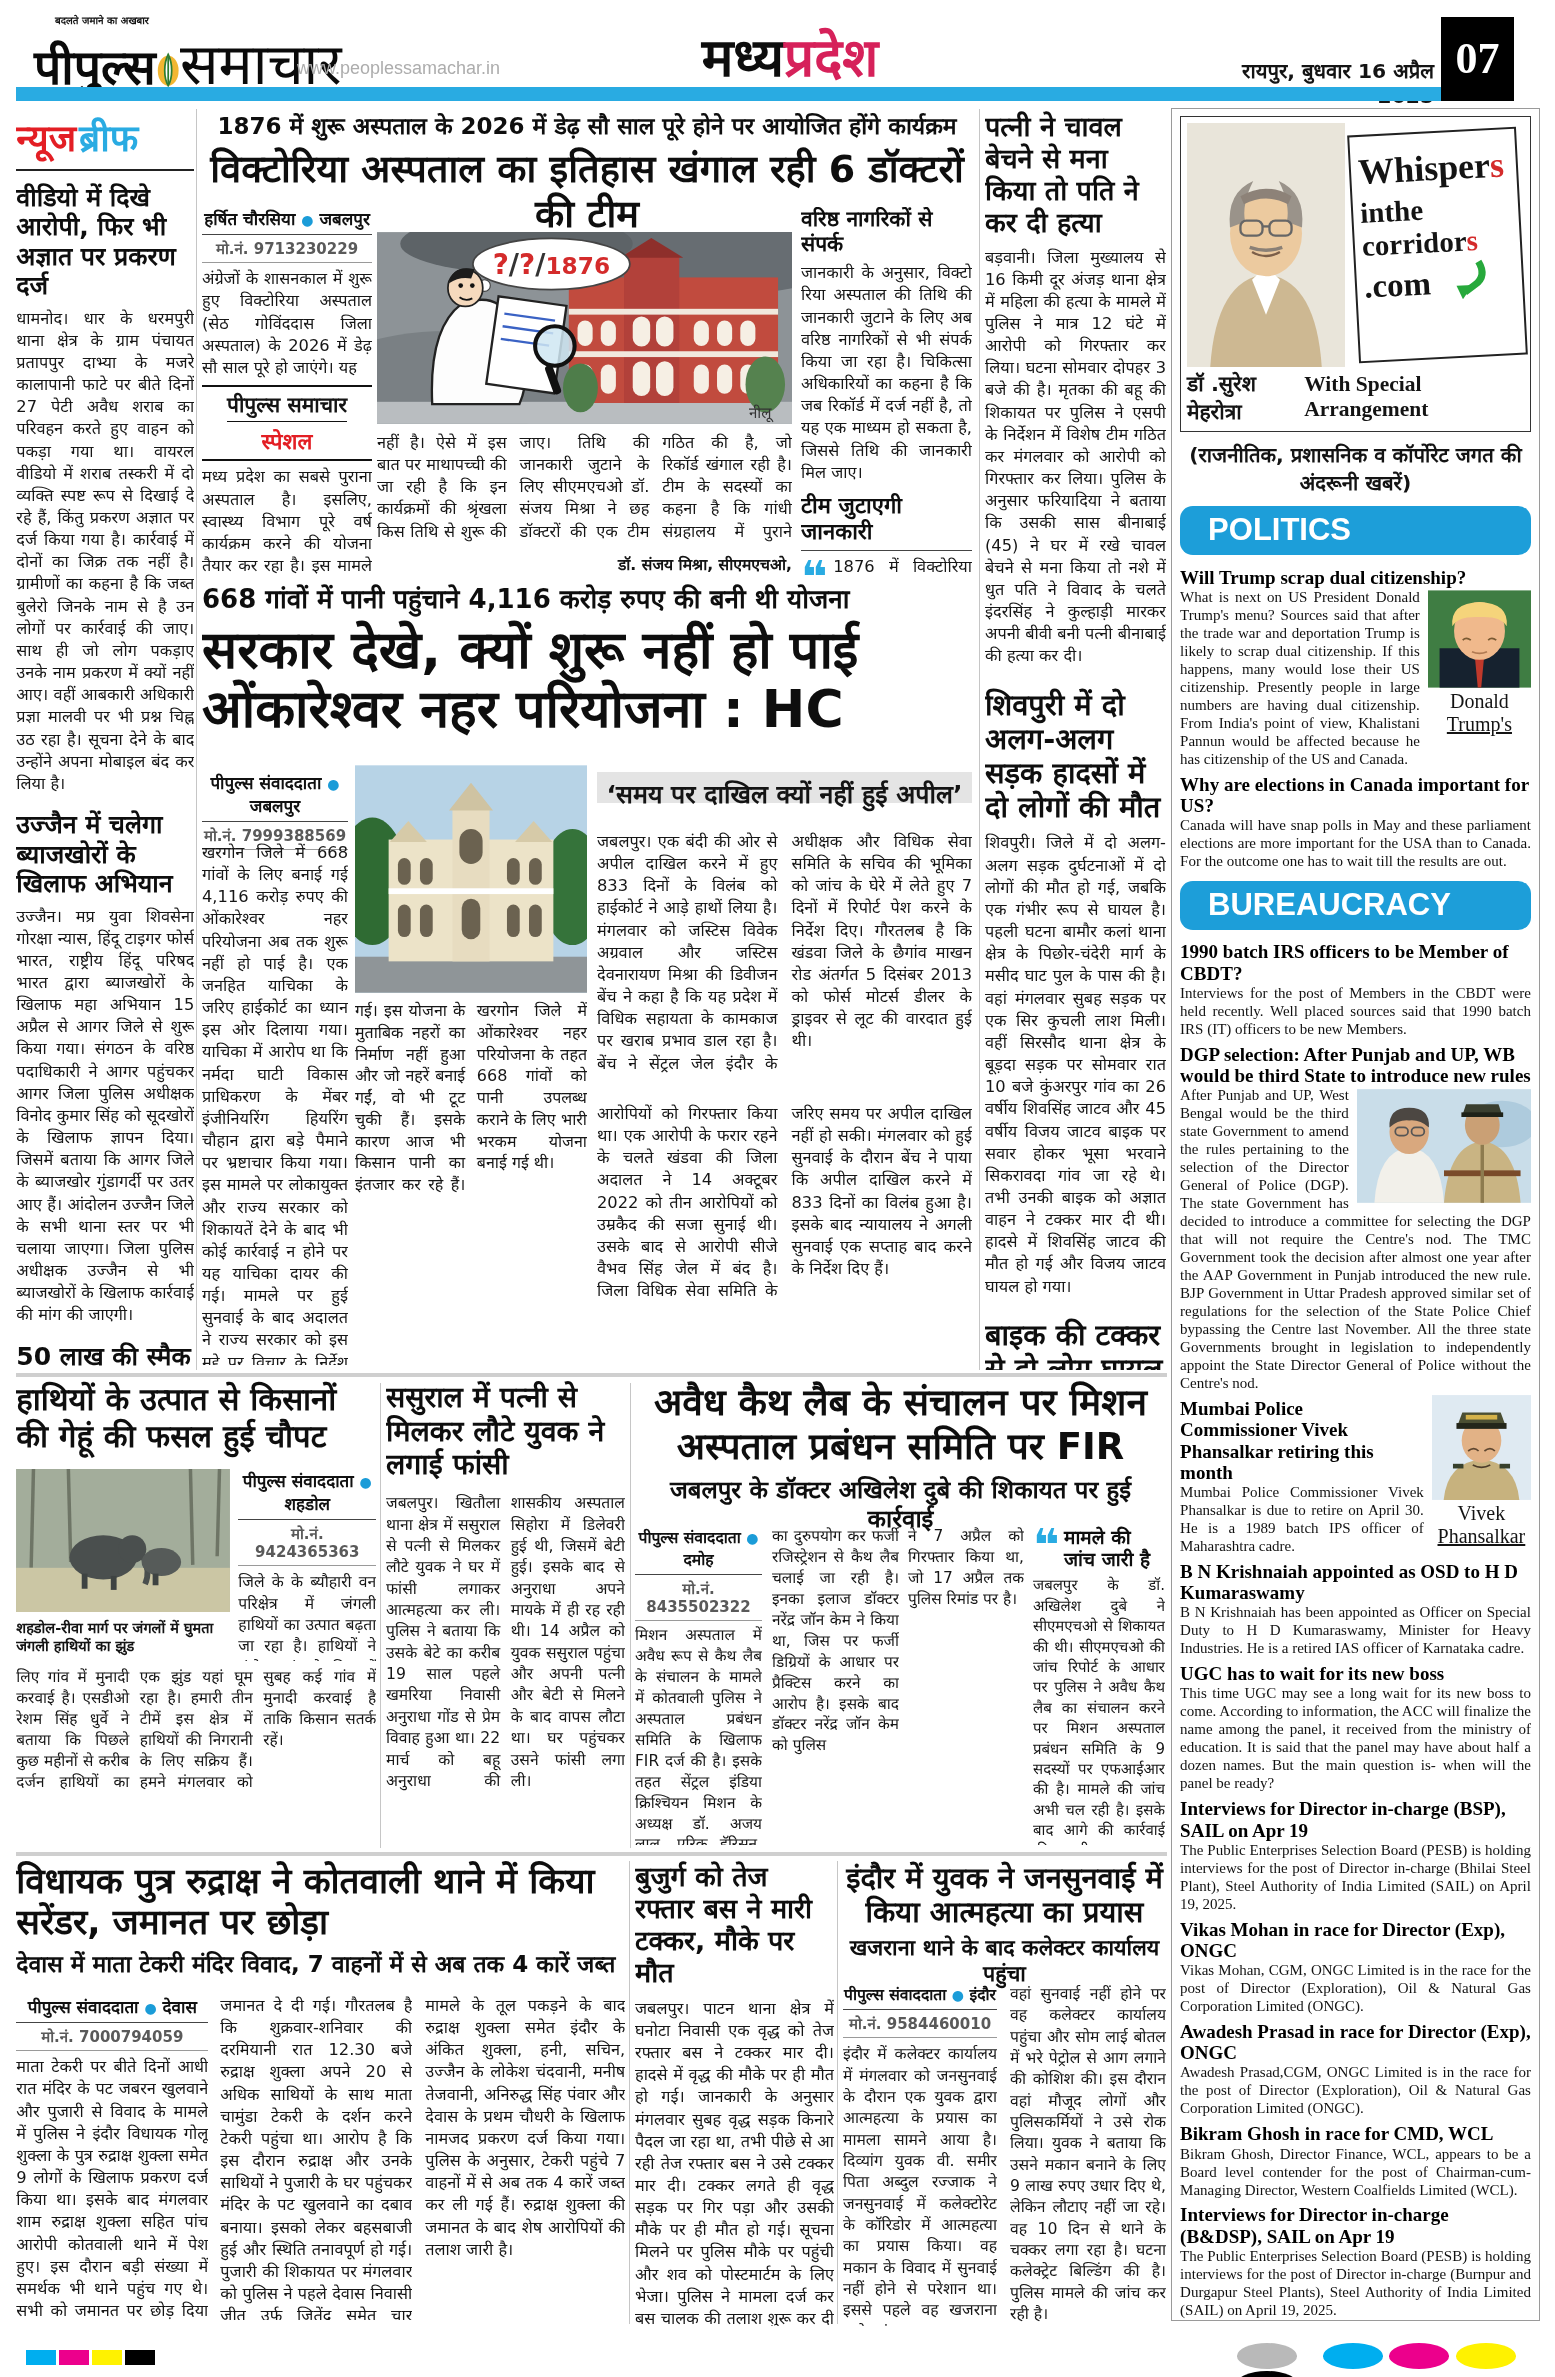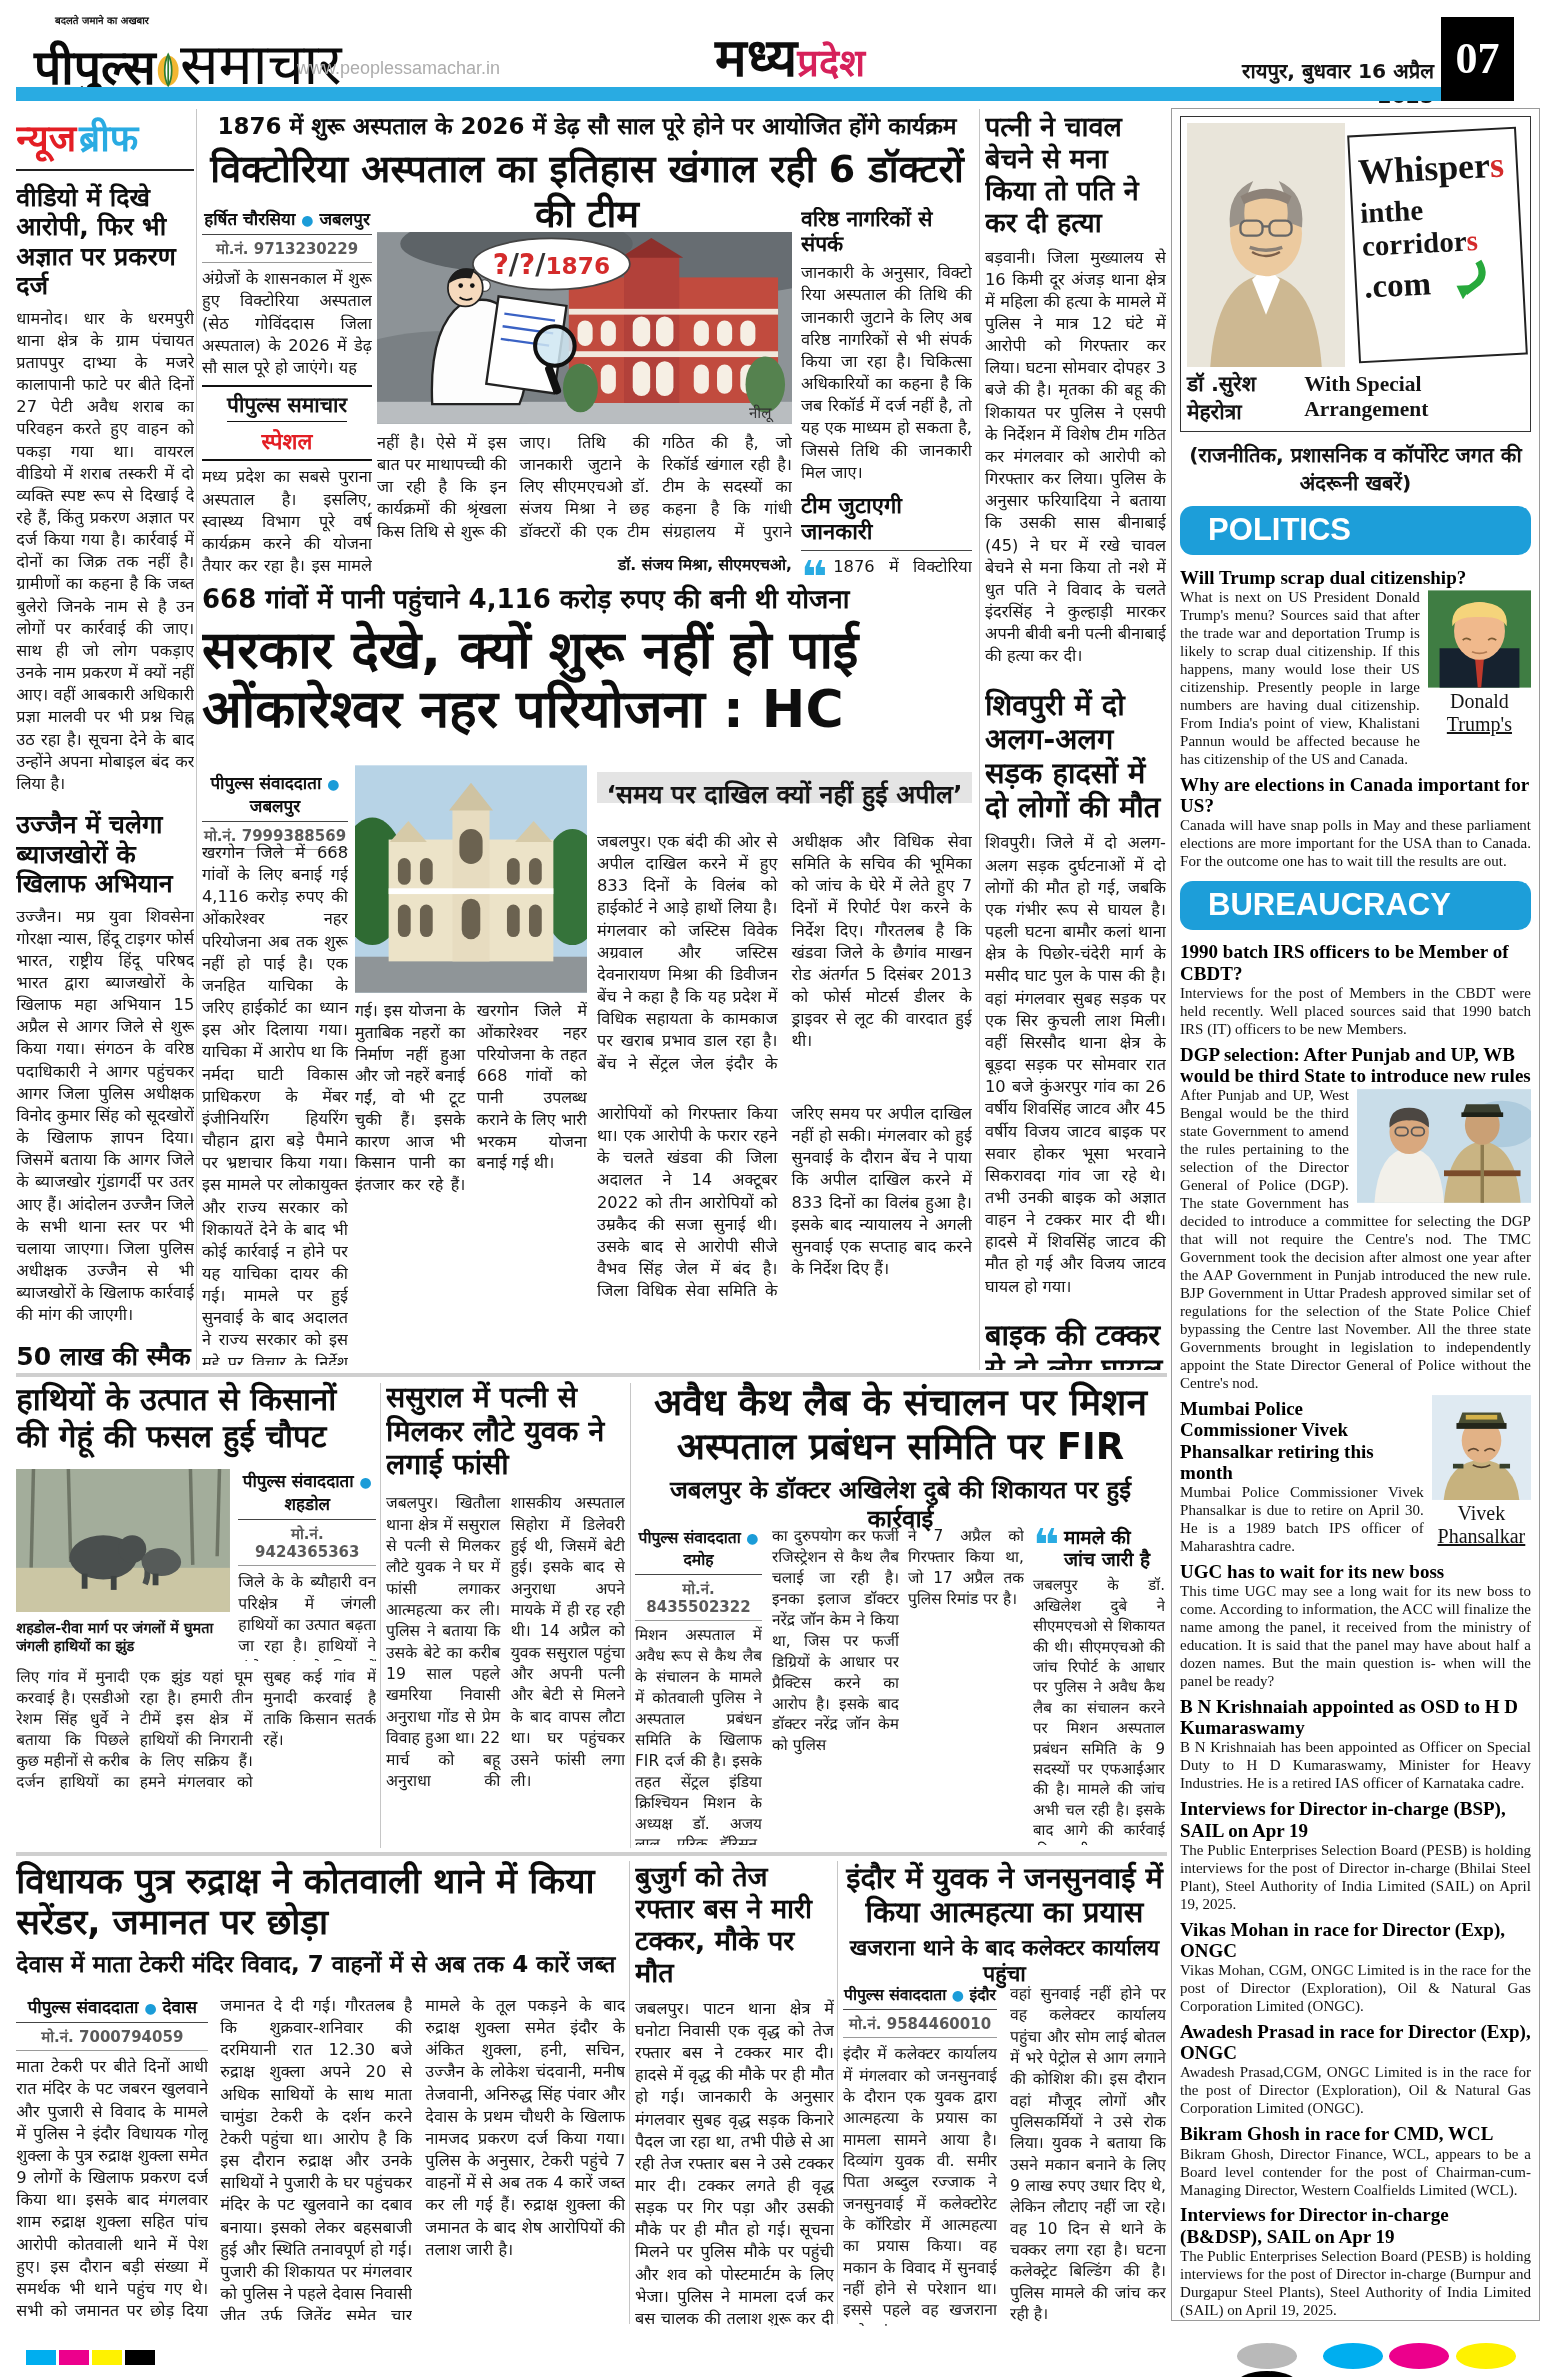--- a/index.html
+++ b/index.html
@@ -34,21 +34,21 @@
   <div class="abs hi" style="left:55px;top:12.8px;font-size:10px;font-weight:bold;">बदलते जमाने का अखबार</div>
   <div class="abs" style="left:34px;top:23px;">
     <span class="hi" style="font-size:48px;font-weight:bold;color:#0a0a0a;">पीपुल्स</span><span><svg width="24.4" height="37" viewBox="0 0 42 64" style="vertical-align:-3.5px;">
           <ellipse cx="21" cy="34" rx="18" ry="26" fill="#f2b632"></ellipse>
           <path d="M21 6 C13 22 13 46 21 60 C29 46 29 22 21 6 Z" fill="#ffffff" stroke="#2e7d32" stroke-width="3"></path>
           <line x1="21" y1="10" x2="21" y2="58" stroke="#2e7d32" stroke-width="3"></line>
         </svg></span><span class="hi" style="font-size:57px;font-weight:normal;color:#0a0a0a;">समाचार</span>
   </div>
   <div class="abs" style="left:297px;top:58px;font-size:18px;color:#adadad;font-family:'Liberation Sans',sans-serif;">www.peoplessamachar.in</div>
   <div class="abs hi ctr" style="left:616px;top:18.6px;width:348px;">
-    <span style="font-size:53px;font-weight:bold;color:#0d0d0d;">मध्य</span><span style="font-size:38px;font-weight:bold;color:#d6215a;">प्रदेश</span>
+    <span style="font-size:53px;font-weight:bold;color:#0d0d0d;">मध्य</span><span style="font-size:53px;font-weight:bold;color:#d6215a;">प्रदेश</span>
   </div>
   <div class="abs hi" style="left:1190px;top:56px;width:244px;text-align:right;font-size:20.3px;font-weight:bold;">रायपुर, बुधवार 16 अप्रैल 2025</div>
   <div class="abs ctr" style="left:1441px;top:17.4px;width:73px;height:84px;background:#000;color:#fff;font-size:44px;font-weight:bold;line-height:84px;font-family:'Liberation Serif',serif;">07</div>
   <div class="abs" style="left:16.3px;top:87px;width:1425px;height:14px;background:#29abe2;"></div>
 
   <div class="abs rule" style="left:196px;top:109px;width:1.2px;height:1261px;"></div>
   <div class="abs rule" style="left:979px;top:109px;width:1.2px;height:1261px;"></div>
   <div class="abs rule" style="left:16.3px;top:1373px;width:1151px;height:3.5px;background:#cfcfcf;"></div>
   <div class="abs rule" style="left:380px;top:1383px;width:1.2px;height:465px;"></div>
   <div class="abs rule" style="left:630px;top:1383px;width:1.2px;height:465px;"></div>
@@ -380,26 +380,26 @@
           <path d="M70,120 q15,8 30,0" stroke="#4d3c2a" stroke-width="3" fill="none"></path>
           <rect x="36" y="118" width="18" height="8" fill="#37402c"></rect>
             <rect x="116" y="118" width="18" height="8" fill="#37402c"></rect>
         </svg>
         <div class="rcap"><span>Vivek</span><br><span style="text-decoration:underline;">Phansalkar</span></div>
       </div>
       <div class="rt">Mumbai Police Commissioner Vivek Phansalkar retiring this month</div>
       <div class="rb">Mumbai Police Commissioner Vivek Phansalkar is due to retire on April 30. He is a 1989 batch IPS officer of Maharashtra cadre.</div>
     </div>
     <div class="ritem">
+      <div class="rt">B N Krishnaiah appointed as OSD to H D Kumaraswamy</div>
+      <div class="rb">B N Krishnaiah has been appointed as Officer on Special Duty to H D Kumaraswamy, Minister for Heavy Industries. He is a retired IAS officer of Karnataka cadre.</div>
+    </div>
+    <div class="ritem">
       <div class="rt">UGC has to wait for its new boss</div>
       <div class="rb">This time UGC may see a long wait for its new boss to come. According to information, the ACC will finalize the name among the panel, it received from the ministry of education. It is said that the panel may have about half a dozen names. But the main question is- when will the panel be ready?</div>
-    </div>
-    <div class="ritem">
-      <div class="rt">B N Krishnaiah appointed as OSD to H D Kumaraswamy</div>
-      <div class="rb">B N Krishnaiah has been appointed as Officer on Special Duty to H D Kumaraswamy, Minister for Heavy Industries. He is a retired IAS officer of Karnataka cadre.</div>
     </div>
     <div class="ritem">
       <div class="rt">Interviews for Director in-charge (BSP), SAIL on Apr 19</div>
       <div class="rb">The Public Enterprises Selection Board (PESB) is holding interviews for the post of Director in-charge (Bhilai Steel Plant), Steel Authority of India Limited (SAIL) on April 19, 2025.</div>
     </div>
     <div class="ritem">
       <div class="rt">Vikas Mohan in race for Director (Exp), ONGC</div>
       <div class="rb">Vikas Mohan, CGM, ONGC Limited is in the race for the post of Director (Exploration), Oil &amp; Natural Gas Corporation Limited (ONGC).</div>
     </div>
     <div class="ritem">

